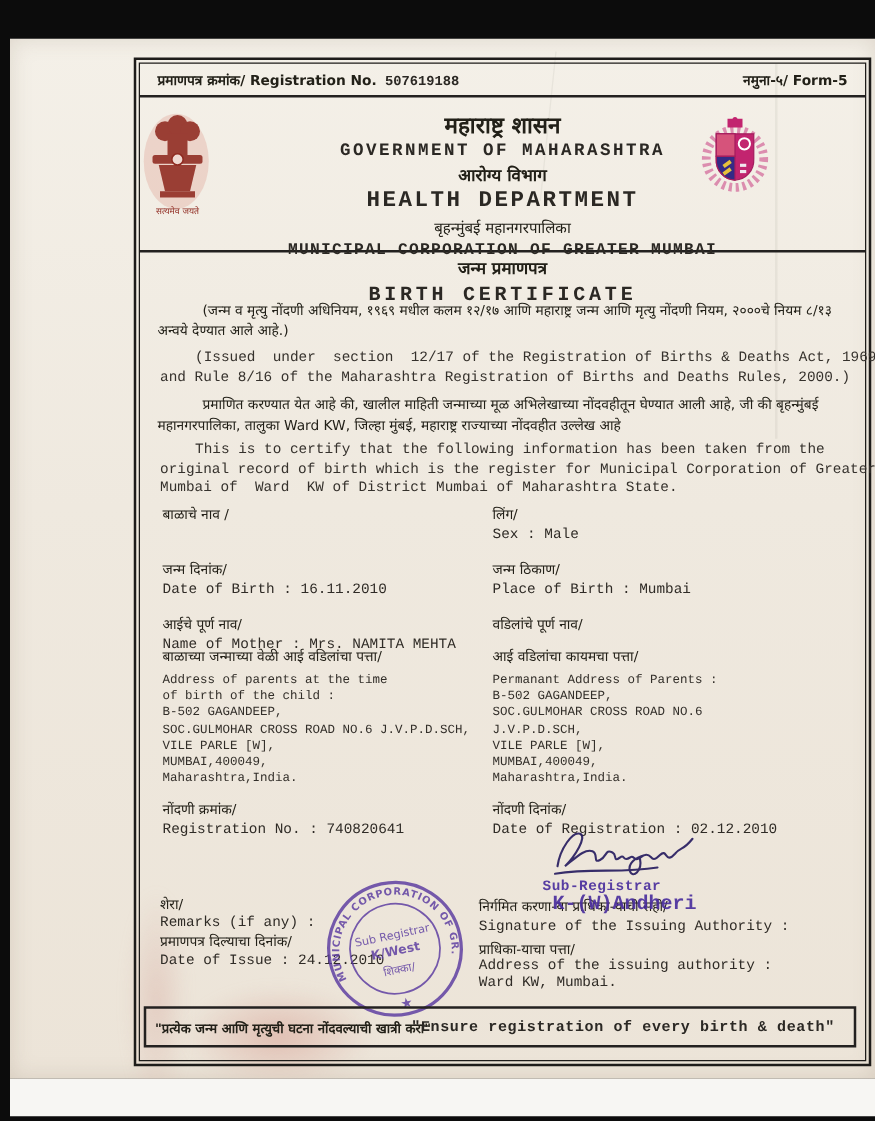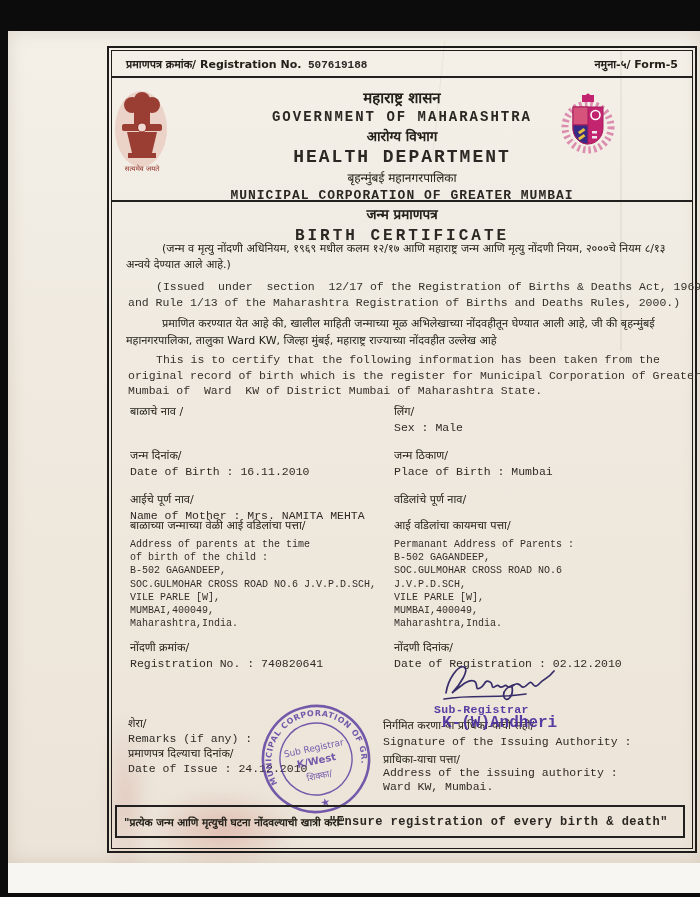--- a/index.html
+++ b/index.html
@@ -31,21 +31,21 @@
     position:absolute;left:0;top:0;right:0;height:27px;
     border-bottom:2px solid #232120;
     display:flex;align-items:center;justify-content:space-between;
     padding:0 14px;box-sizing:border-box;
   }
   .toprow .lbl{font-size:11px;font-weight:bold;}
   .header{
     position:absolute;left:0;top:27px;right:0;height:122px;
     border-bottom:2px solid #232120;text-align:center;
   }
-  .header .h-mr1{font-size:15px;font-weight:bold;padding-top:9px;}
+  .header .h-mr1{font-size:18px;font-weight:bold;padding-top:9px;}
   .header .h-en1{font-size:14px;font-weight:bold;letter-spacing:2px;margin-top:2px;}
   .header .h-mr2{font-size:13.5px;font-weight:bold;margin-top:2px;}
   .header .h-en2{font-size:18px;font-weight:bold;letter-spacing:2px;margin-top:2px;}
   .header .h-mr3{font-size:12px;margin-top:2px;}
   .header .h-en3{font-size:13px;font-weight:bold;letter-spacing:1px;margin-top:2px;}
   .title-blk{position:absolute;left:0;top:154px;right:0;text-align:center;}
   .title-blk .t-mr{font-size:13.5px;font-weight:bold;}
   .title-blk .t-en{font-size:16px;font-weight:bold;letter-spacing:3px;margin-top:4px;}
   .para{position:absolute;font-size:11px;line-height:16px;}
   .mline{white-space:pre;font-size:11.5px;line-height:16px;color:#35312c;}
@@ -122,21 +122,21 @@
         </svg>
 
         <div class="title-blk">
           <div class="t-mr dev">जन्म प्रमाणपत्र</div>
           <div class="t-en mono">BIRTH CERTIFICATE</div>
         </div>
 
         <div class="para dev" style="left:14px;top:190px;width:552px;text-indent:36px;">(जन्म व मृत्यु नोंदणी अधिनियम, १९६९ मधील कलम १२/१७ आणि महाराष्ट्र जन्म आणि  मृत्यु नोंदणी नियम, २०००चे नियम ८/१३ अन्वये देण्यात आले आहे.)</div>
         <div class="para" style="left:16px;top:228px;width:556px;">
           <div class="mline mono" style="padding-left:28px;">(Issued  under  section  12/17 of the Registration of Births &amp; Deaths Act, 1969</div>
-          <div class="mline mono">and Rule 1/13 of the Maharashtra Registration of Births and Deaths Rules, 2000.)</div>
+          <div class="mline mono">and Rule 8/16 of the Maharashtra Registration of Births and Deaths Rules, 2000.)</div>
         </div>
 
         <div class="para dev" style="left:14px;top:265px;width:552px;text-indent:36px;line-height:16.5px;">प्रमाणित करण्यात येत आहे की, खालील माहिती जन्माच्या मूळ  अभिलेखाच्या नोंदवहीतून घेण्यात आली आहे,  जी की बृहन्मुंबई महानगरपालिका, तालुका Ward KW, जिल्हा मुंबई, महाराष्ट्र राज्याच्या  नोंदवहीत उल्लेख आहे</div>
         <div class="para" style="left:16px;top:301px;width:560px;">
           <div class="mline mono" style="padding-left:28px;line-height:15.5px;">This is to certify that the following information has been taken from the</div>
           <div class="mline mono" style="line-height:15.5px;">original record of birth which is the register for Municipal Corporation of Greater</div>
           <div class="mline mono" style="line-height:15.5px;">Mumbai of  Ward  KW of District Mumbai of Maharashtra State.</div>
         </div>
 
         <div style="position:absolute;left:18px;top:352px;">

